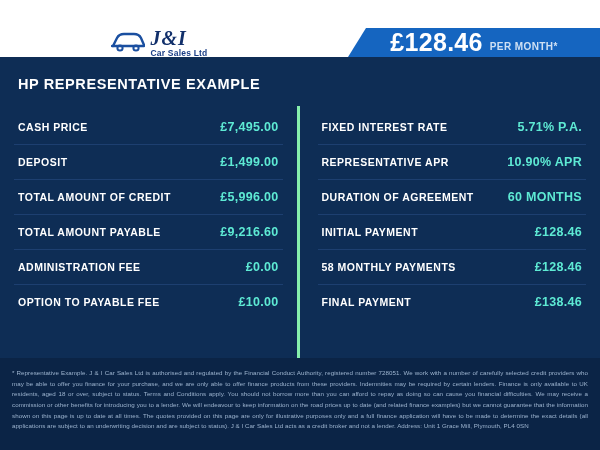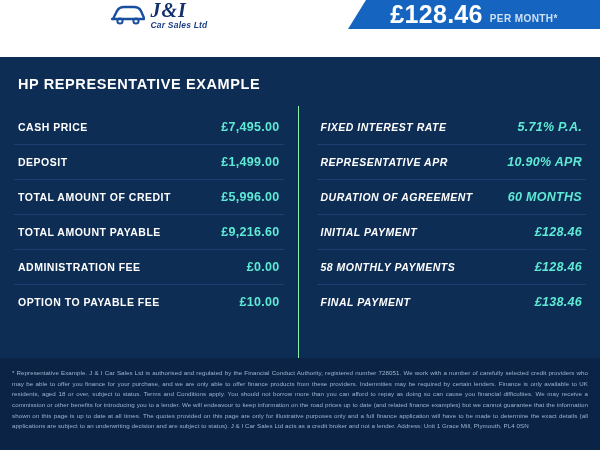--- a/index.html
+++ b/index.html
@@ -20,21 +20,21 @@
     background: #0e2d55;
     display: flex;
     flex-direction: column;
   }
 
   
   .header {
     height: 57px;
     background: #ffffff;
     display: flex;
-    align-items: flex-start;
+    align-items: flex-end;
     position: relative;
   }
   .header-left {
     flex: 1 1 auto;
     background: #ffffff;
     display: flex;
     align-items: center;
     justify-content: center;
     position: relative;
   }
@@ -59,21 +59,20 @@
     font-style: italic;
     color: #12306b;
     letter-spacing: 1px;
   }
   .logo-sub {
     font-size: 8.5px;
     font-weight: bold;
     color: #1b3f86;
     letter-spacing: .2px;
     margin-top: 1px;
-    font-style: italic;
   }
   .header-right {
     width: 252px;
     background: #1565c0;
     display: flex;
     align-items: center;
     justify-content: center;
     gap: 7px;
     clip-path: polygon(18px 0, 100% 0, 100% 100%, 0 100%);
   }
@@ -109,21 +108,21 @@
     display: flex;
     position: relative;
   }
   .col {
     flex: 1 1 50%;
     display: flex;
     flex-direction: column;
     padding-top: 4px;
   }
   .col.left { padding-right: 14px; }
-  .col.right { padding-left: 18px; border-left: 1px solid #86efac; font-style: italic; }
+  .col.right { padding-left: 18px; border-left: 3px solid #86efac; }
 
   .row {
     display: flex;
     align-items: center;
     justify-content: space-between;
     height: 34px;
     border-bottom: 1px solid #1d3f70;
     padding: 0 4px;
     gap: 27px;
   }

